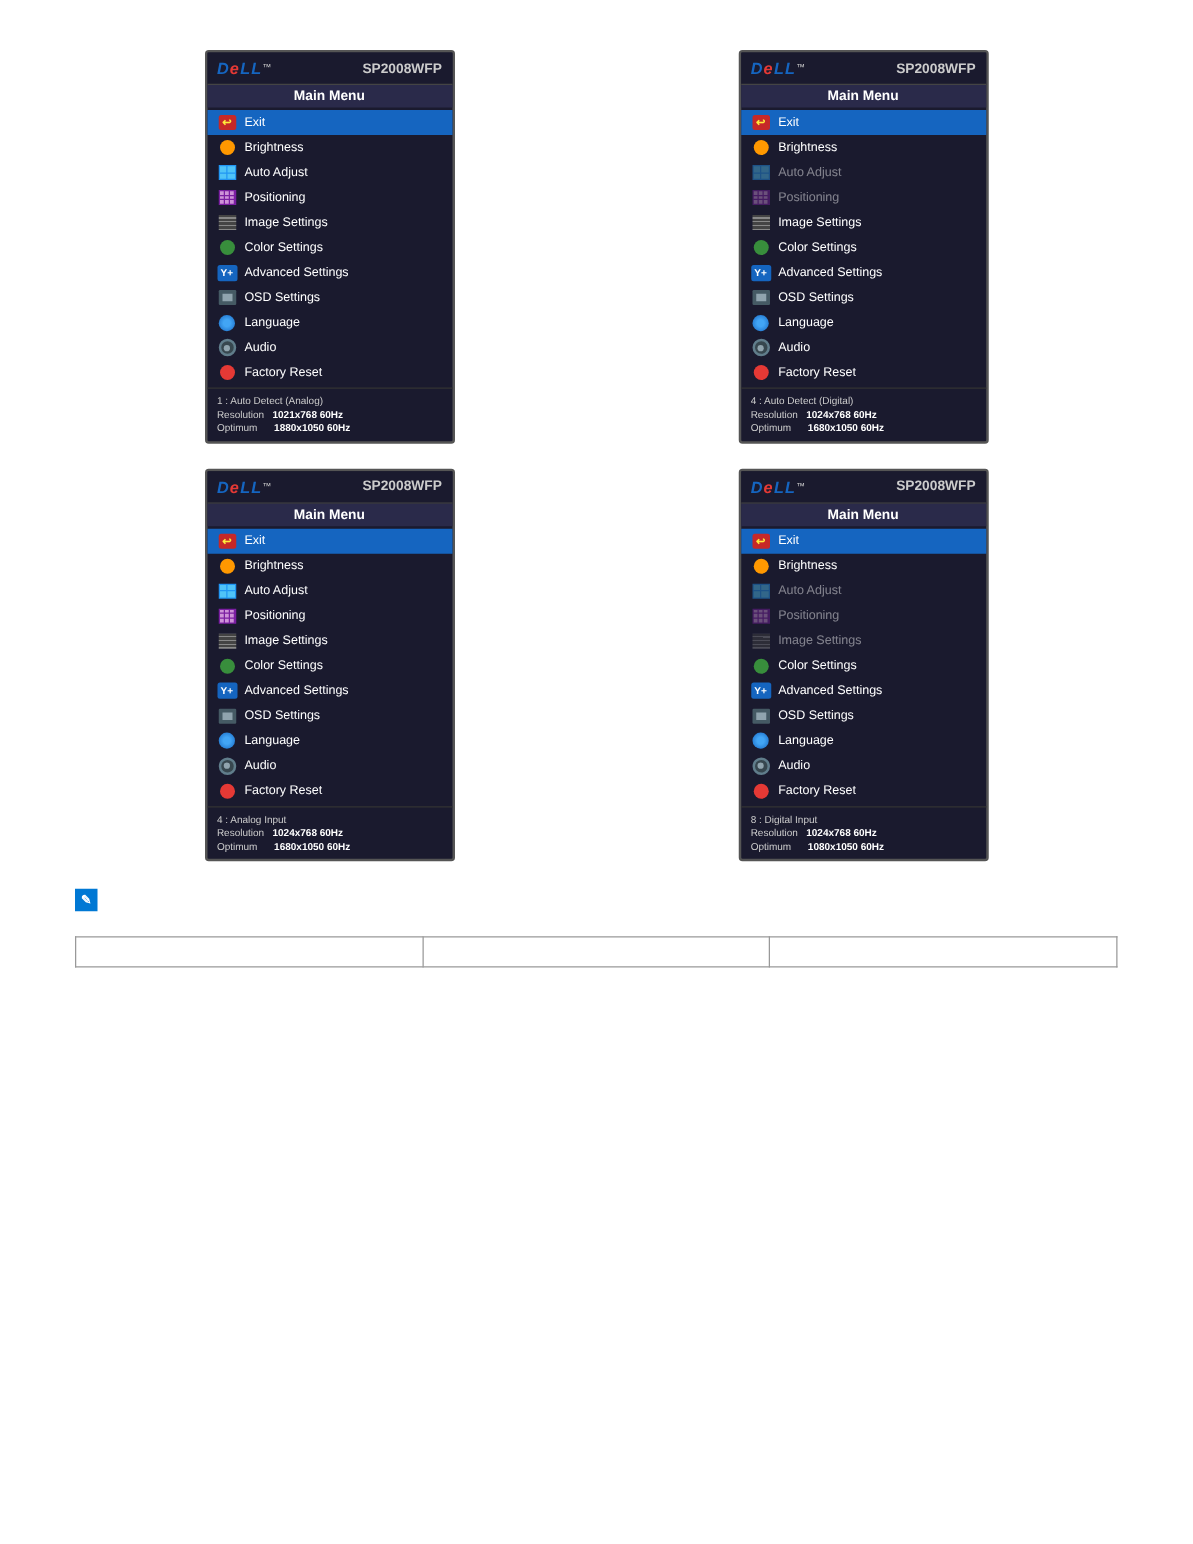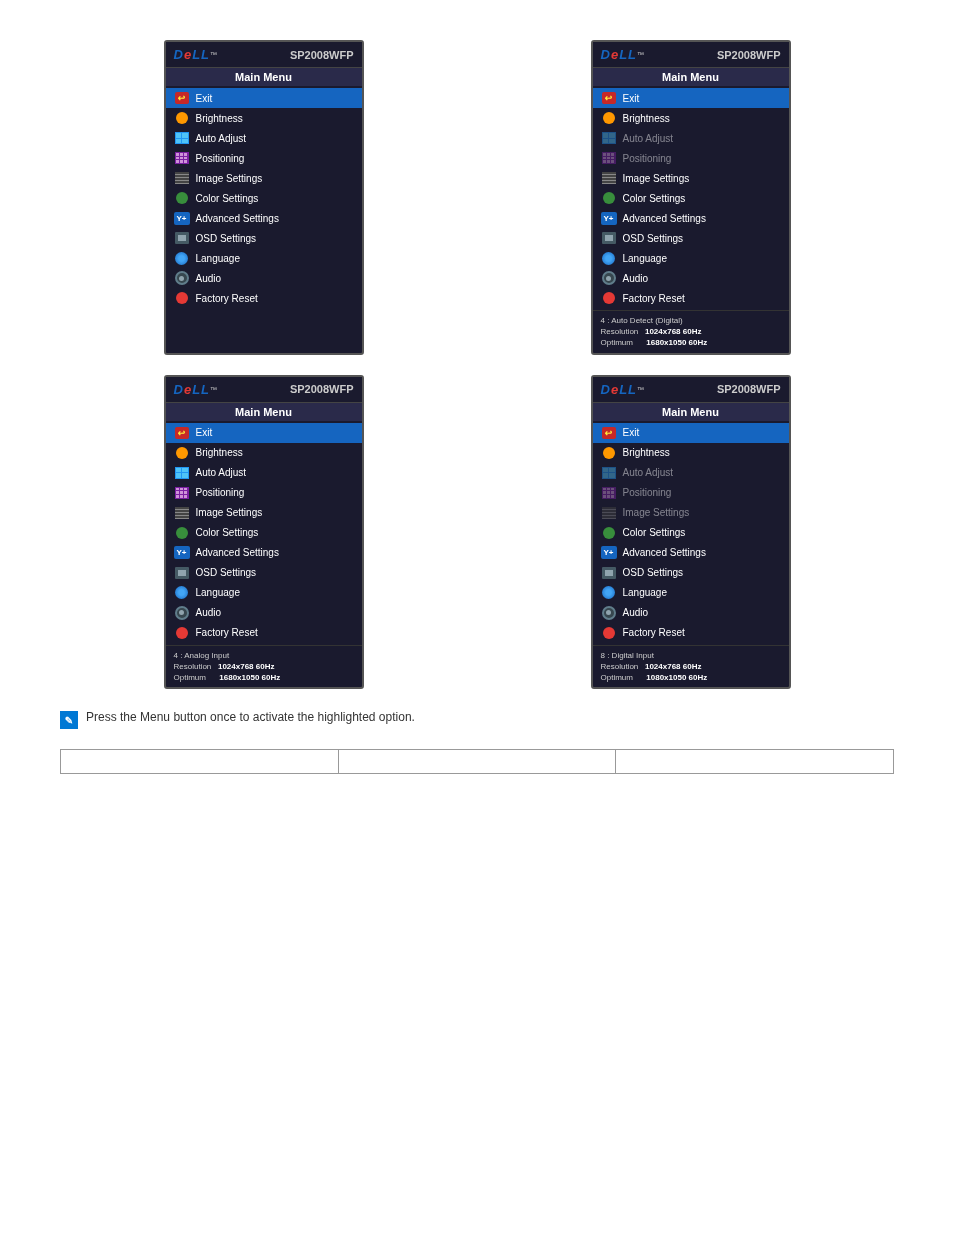--- a/index.html
+++ b/index.html
@@ -259,20 +259,25 @@
           </div>
           <span class="menu-item-label">Audio</span>
         </div>
         <div class="menu-item">
           <div class="menu-item-icon">
             <div style="background: rgb(229, 57, 53); border-radius: 50%; width: 12px; height: 12px;"></div>
           </div>
           <span class="menu-item-label">Factory Reset</span>
         </div>
       </div>
+      <div class="monitor-footer">
+        <div class="footer-line">1 : Auto Detect (Analog)</div>
+        <div class="footer-line">Resolution&nbsp;&nbsp;&nbsp;<span class="val">1021x768  60Hz</span></div>
+        <div class="footer-line">Optimum&nbsp;&nbsp;&nbsp;&nbsp;&nbsp;&nbsp;<span class="val">1880x1050  60Hz</span></div>
+      </div>
     </div>
     <div class="monitor-box">
       <div class="monitor-header">
         <div class="dell-logo">
           <span style="color:#1565c0;font-weight:bold;font-size:13px;font-style:italic;">D</span>
           <span style="color:#e53935;font-weight:bold;font-size:13px;font-style:italic;">e</span>
           <span style="color:#1565c0;font-weight:bold;font-size:13px;font-style:italic;">L</span>
           <span style="color:#1565c0;font-weight:bold;font-size:13px;font-style:italic;">L</span>
           <span style="color:#ccc;font-size:7px;vertical-align:super;">™</span>
         </div>
@@ -591,21 +596,20 @@
       <div class="monitor-footer">
         <div class="footer-line">8 : Digital Input</div>
         <div class="footer-line">Resolution&nbsp;&nbsp;&nbsp;<span class="val">1024x768  60Hz</span></div>
         <div class="footer-line">Optimum&nbsp;&nbsp;&nbsp;&nbsp;&nbsp;&nbsp;<span class="val">1080x1050  60Hz</span></div>
       </div>
     </div>
   </div>
 
 <div class="note-section">
   <div class="note-icon">✎</div>
-  <div class="note-text">Press the Menu button once to activate the highlighted option.</div>
 </div>
 
 <table class="bottom-table">
   <tbody>
       <tr>
     <td></td>
     <td></td>
     <td></td>
   </tr>
 </tbody>

